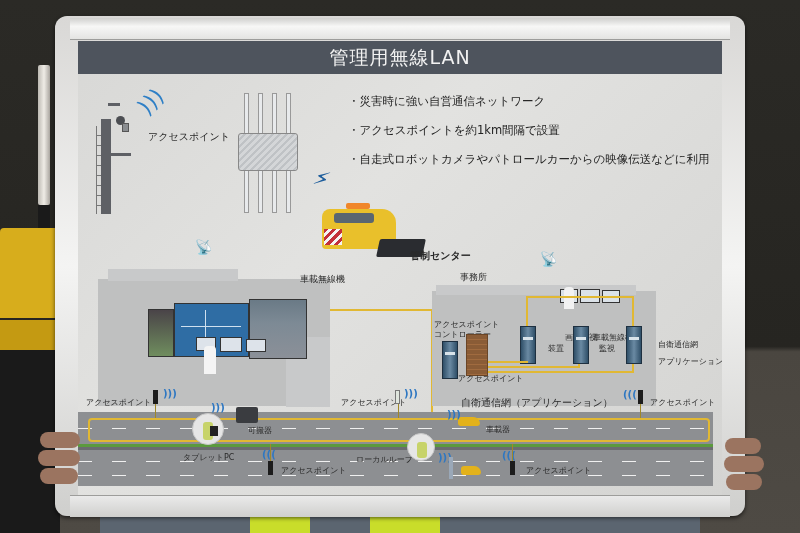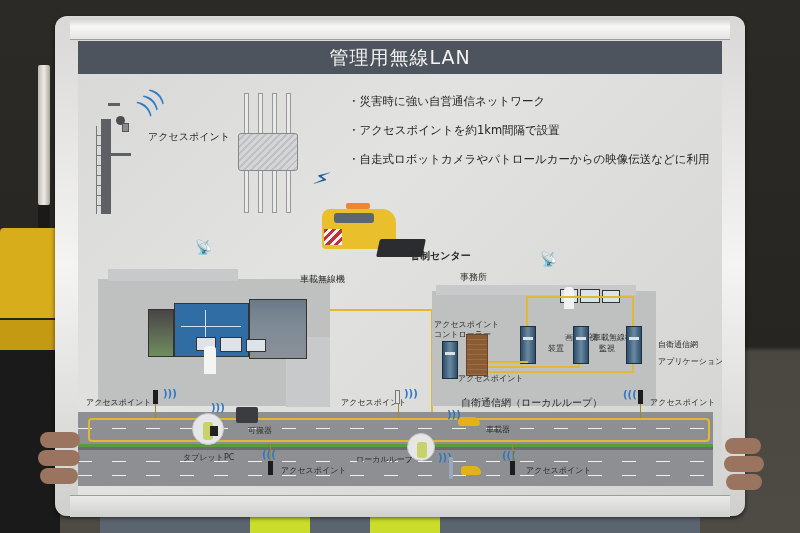--- a/index.html
+++ b/index.html
@@ -161,21 +161,21 @@
   <div class="yline" style="left:410px;top:325px;width:92px;height:2px;"></div>
   <div class="yline" style="left:500px;top:323px;width:2px;height:4px;"></div>
   <div class="yline" style="left:410px;top:320px;width:40px;height:2px;"></div>
 
   <div class="label small" style="left:8px;top:356px;">アクセスポイント</div>
   <div class="ap-box" style="left:75px;top:349px;"></div>
   <div class="wifi" style="left:85px;top:348px;">)))</div>
   <div class="label small" style="left:263px;top:356px;">アクセスポイント</div>
   <div style="position:absolute;left:317px;top:349px;width:5px;height:14px;background:#dfe5dd;border:1px solid #777;"></div>
   <div class="wifi" style="left:326px;top:348px;">)))</div>
-  <div class="label med" style="left:383px;top:355px;">自衛通信網（ローカルループ）</div>
+  <div class="label med" style="left:383px;top:355px;">自衛通信網（アプリケーション）</div>
   <div class="wifi" style="left:545px;top:349px;">(((</div>
   <div class="ap-box" style="left:560px;top:349px;"></div>
   <div class="label small" style="left:572px;top:356px;">アクセスポイント</div>
 
   <div class="road" style="left:0;top:371px;width:635px;height:32px;"></div>
   <div class="road-lane" style="left:0;top:387px;width:635px;"></div>
   <div class="green-strip" style="left:0;top:403px;width:635px;height:3px;"></div>
   <div style="position:absolute;left:0;top:406px;width:635px;height:3px;background:#6a6c6f;"></div>
   <div class="road" style="left:0;top:409px;width:635px;height:36px;"></div>
   <div class="road-lane" style="left:0;top:420px;width:635px;"></div>

